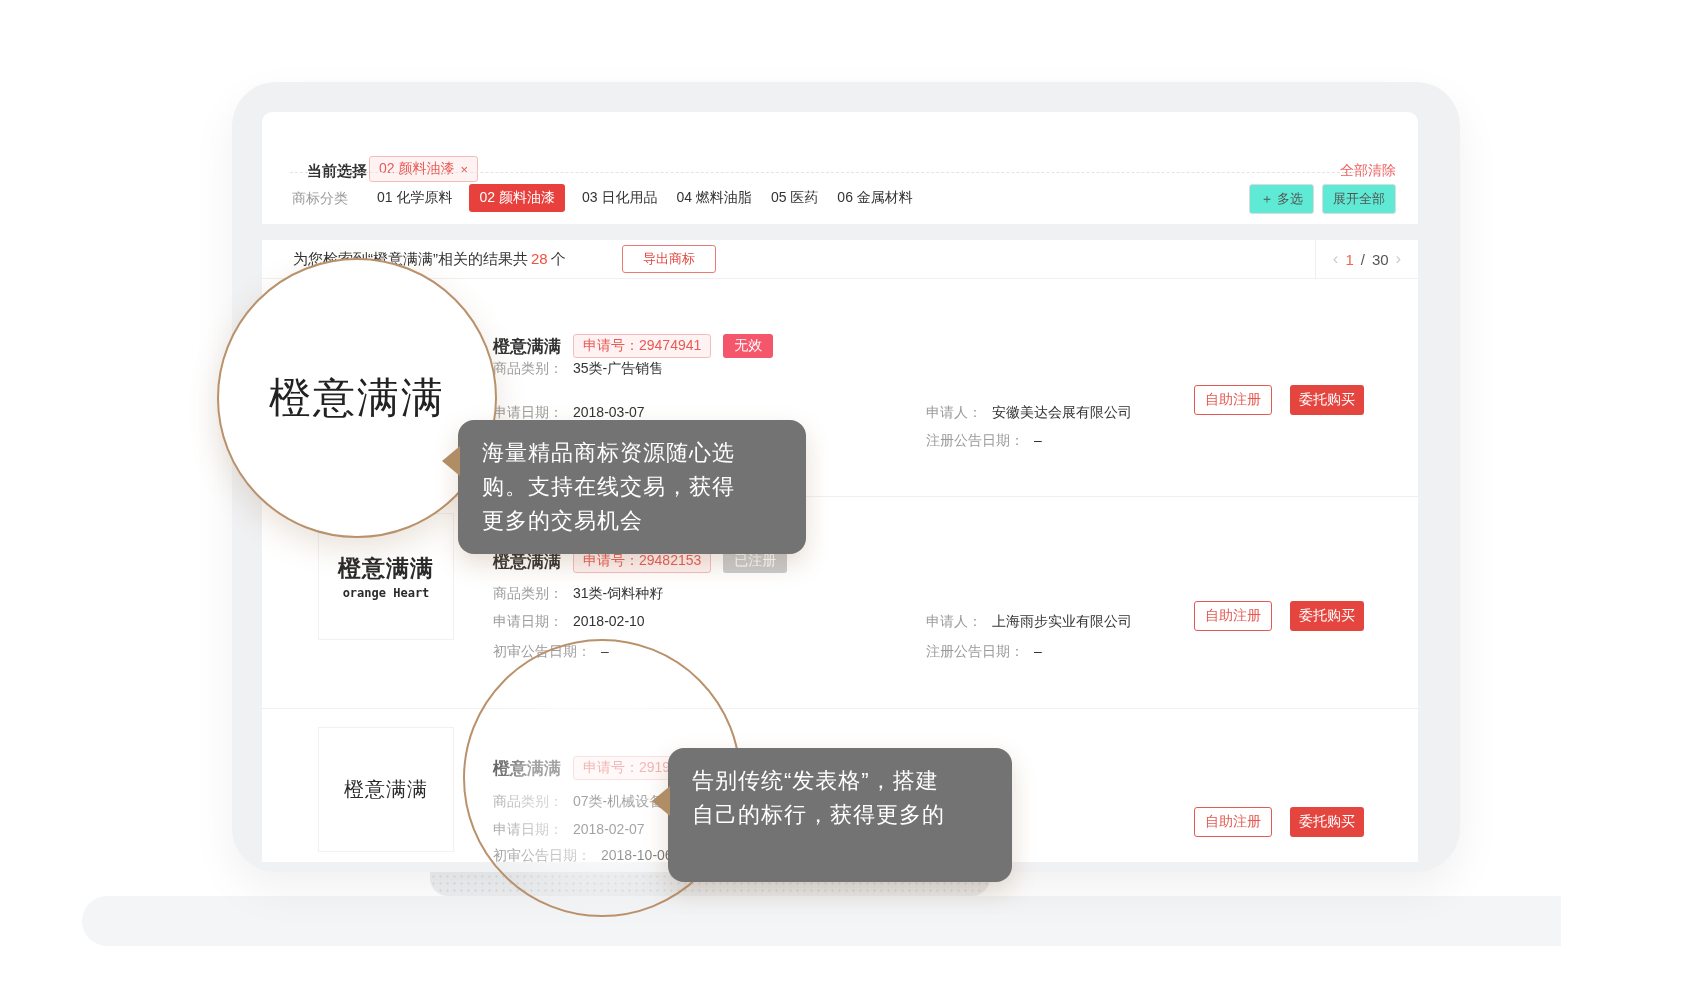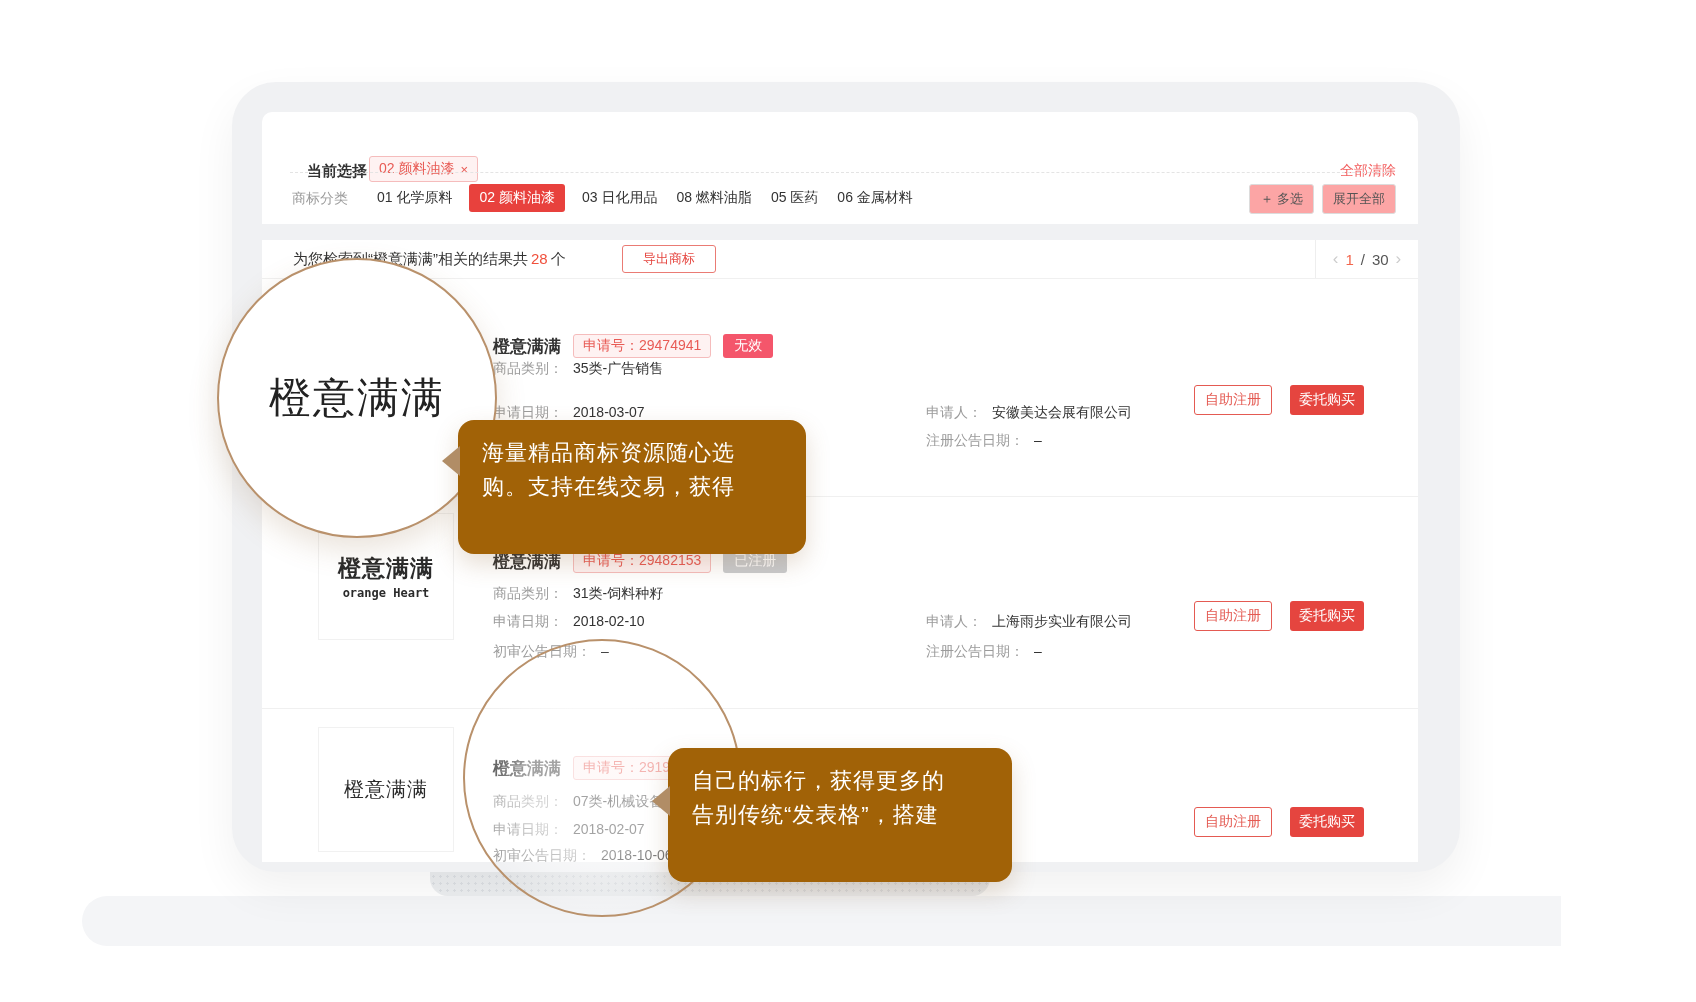--- a/index.html
+++ b/index.html
@@ -28,21 +28,21 @@
   .filter-tag .x{font-size:13px;color:#e85b55;}
   .clear-all{position:absolute;right:22px;top:50px;color:#f25e5e;font-size:14px;cursor:pointer;}
   .dashed-div{position:absolute;left:28px;right:28px;top:60px;border-top:1px dashed #e4e4e4;height:0;}
 
   
   .cat-label{position:absolute;left:30px;top:78px;font-size:14px;color:#9b9b9b;}
   .tabs{position:absolute;left:113px;top:72px;display:flex;align-items:center;gap:15px;}
   .tab{font-size:14px;color:#333;padding:5px 2px;cursor:pointer;white-space:nowrap;}
   .tab.active{background:#e8413d;color:#fff;border-radius:3px;padding:5px 10px;}
   .cat-actions{position:absolute;right:22px;top:72px;display:flex;gap:8px;}
-  .ghost-btn{border:1px solid #dcdcdc;background:#fca5a5;color:#555;font-size:13px;border-radius:3px;
+  .ghost-btn{border:1px solid #dcdcdc;background:#5eead4;color:#555;font-size:13px;border-radius:3px;
              padding:5px 10px;cursor:pointer;font-family:inherit;white-space:nowrap;}
 
   
   .results-header{position:absolute;left:0;top:0;width:100%;height:38px;border-bottom:1px solid #f0f0f0;}
   .summary{position:absolute;left:31px;top:10px;font-size:15px;color:#333;white-space:nowrap;}
   .summary .count{color:#f0503c;margin:0 3px;}
   .export-btn{position:absolute;left:360px;top:5px;border:1px solid #ea7b74;color:#e5453f;background:#fff;
               font-size:13px;border-radius:3px;padding:4px 20px;cursor:pointer;font-family:inherit;}
   .disclaimer{position:absolute;left:438px;top:12px;font-size:13px;color:#9b9b9b;white-space:nowrap;}
   .disclaimer .lk{color:#3d8fdd;font-weight:700;cursor:pointer;}
@@ -78,21 +78,21 @@
            border-radius:3px;font-size:14px;cursor:pointer;font-family:inherit;}
 
   
   .magnifier{position:absolute;left:217px;top:258px;width:276px;height:276px;border-radius:50%;
              background:#fff;border:2px solid #b9916b;box-shadow:0 12px 30px rgba(140,100,55,0.18);
              display:flex;align-items:center;justify-content:center;z-index:20;}
   .magnifier .big{font-size:42px;font-weight:500;color:#222;letter-spacing:2px;}
   .ring{position:absolute;left:463px;top:639px;width:274px;height:274px;border-radius:50%;
         border:2px solid #b9916b;z-index:18;
         background:radial-gradient(circle,rgba(255,255,255,0.55) 38%,rgba(255,255,255,0) 70%);}
-  .tooltip{position:absolute;background:#a16207;color:#fff;border-radius:16px;z-index:30;
+  .tooltip{position:absolute;background:#737373;color:#fff;border-radius:16px;z-index:30;
            padding:16px 24px;font-size:22px;line-height:34px;letter-spacing:1px;
            box-shadow:0 10px 25px rgba(140,100,55,0.22);}
   .tooltip .arrow{position:absolute;left:-16px;width:0;height:0;border-style:solid;
                   border-width:15px 18px 15px 0;border-color:transparent #b18d66 transparent transparent;}
   .tt1{left:458px;top:420px;width:300px;height:102px;}
   .tt1 .arrow{top:26px;}
   .tt2{left:668px;top:748px;width:296px;height:102px;}
   .tt2 .arrow{top:38px;}
 </style>
 </head>
@@ -112,21 +112,21 @@
         <span class="x">×</span>
       </span>
       <span class="clear-all">全部清除</span>
       <div class="dashed-div"></div>
 
       <span class="cat-label">商标分类</span>
       <div class="tabs">
         <span class="tab">01 化学原料</span>
         <span class="tab active">02 颜料油漆</span>
         <span class="tab">03 日化用品</span>
-        <span class="tab">08 燃料油脂</span>
+        <span class="tab">04 燃料油脂</span>
         <span class="tab">05 医药</span>
         <span class="tab">06 金属材料</span>
       </div>
       <div class="cat-actions">
         <button class="ghost-btn">＋ 多选</button>
         <button class="ghost-btn">展开全部</button>
       </div>
     </div>
 
     <div class="panel results-panel">
@@ -224,21 +224,22 @@
 
   <div class="magnifier">
     <span class="big">橙意满满</span>
   </div>
   <div class="ring"></div>
 
   <div class="tooltip tt1">
     <span class="arrow"></span>
     <div>海量精品商标资源随心选</div>
     <div>购。支持在线交易，获得</div>
+    <div>更多的交易机会</div>
   </div>
 
   <div class="tooltip tt2">
     <span class="arrow"></span>
+    <div>告别传统“发表格”，搭建</div>
     <div>自己的标行，获得更多的</div>
-    <div>告别传统“发表格”，搭建</div>
   </div>
 
 </div>
 
 </body></html>

